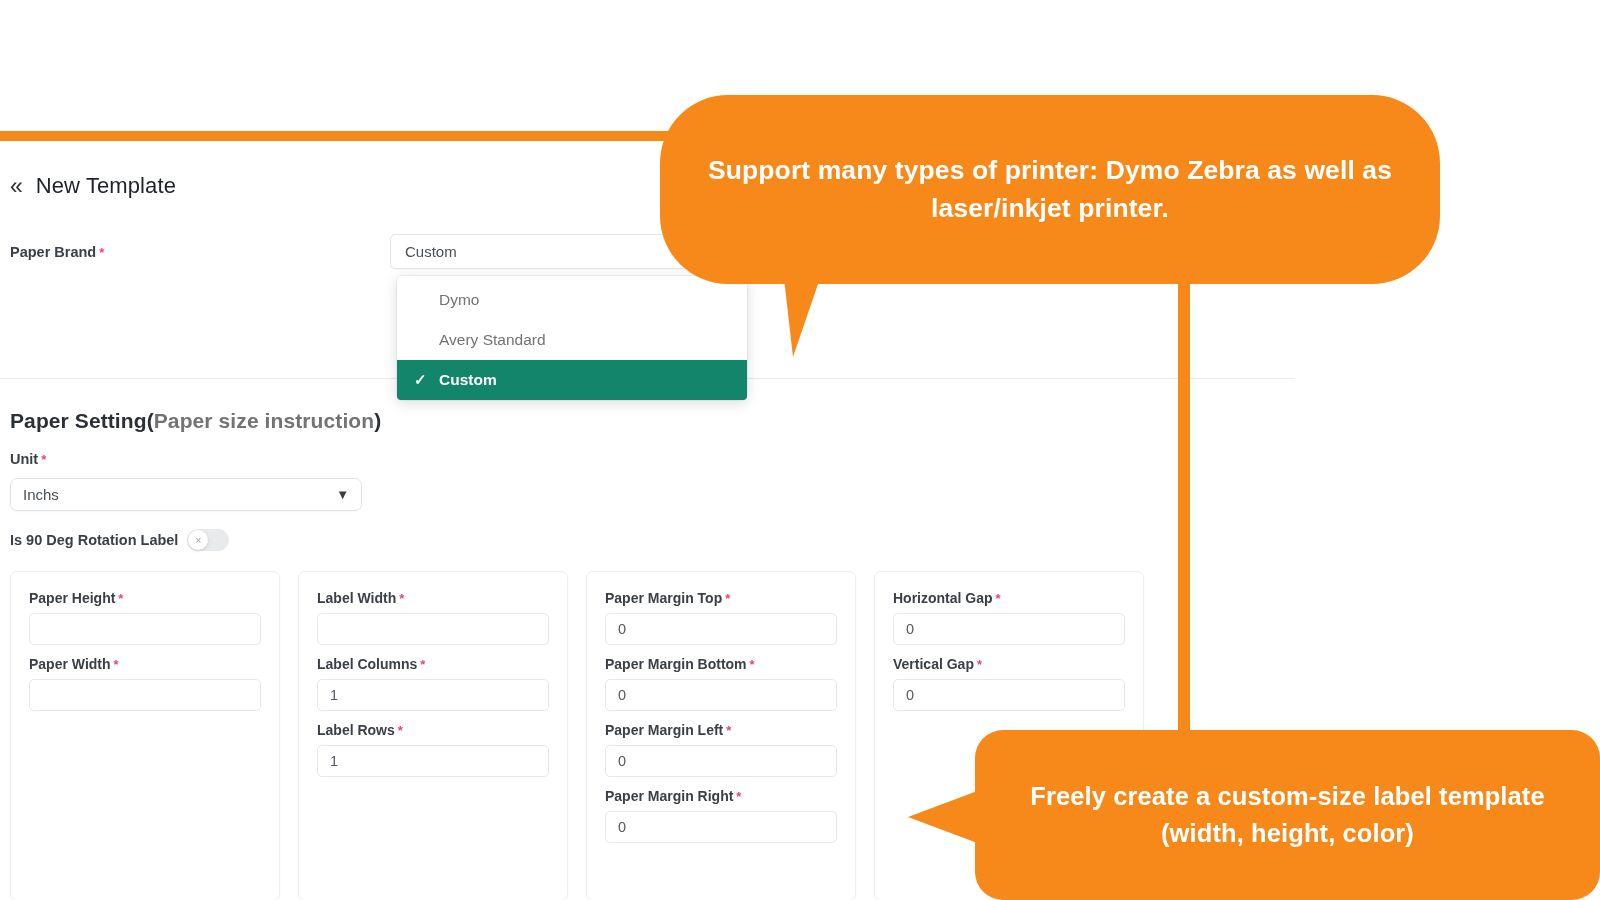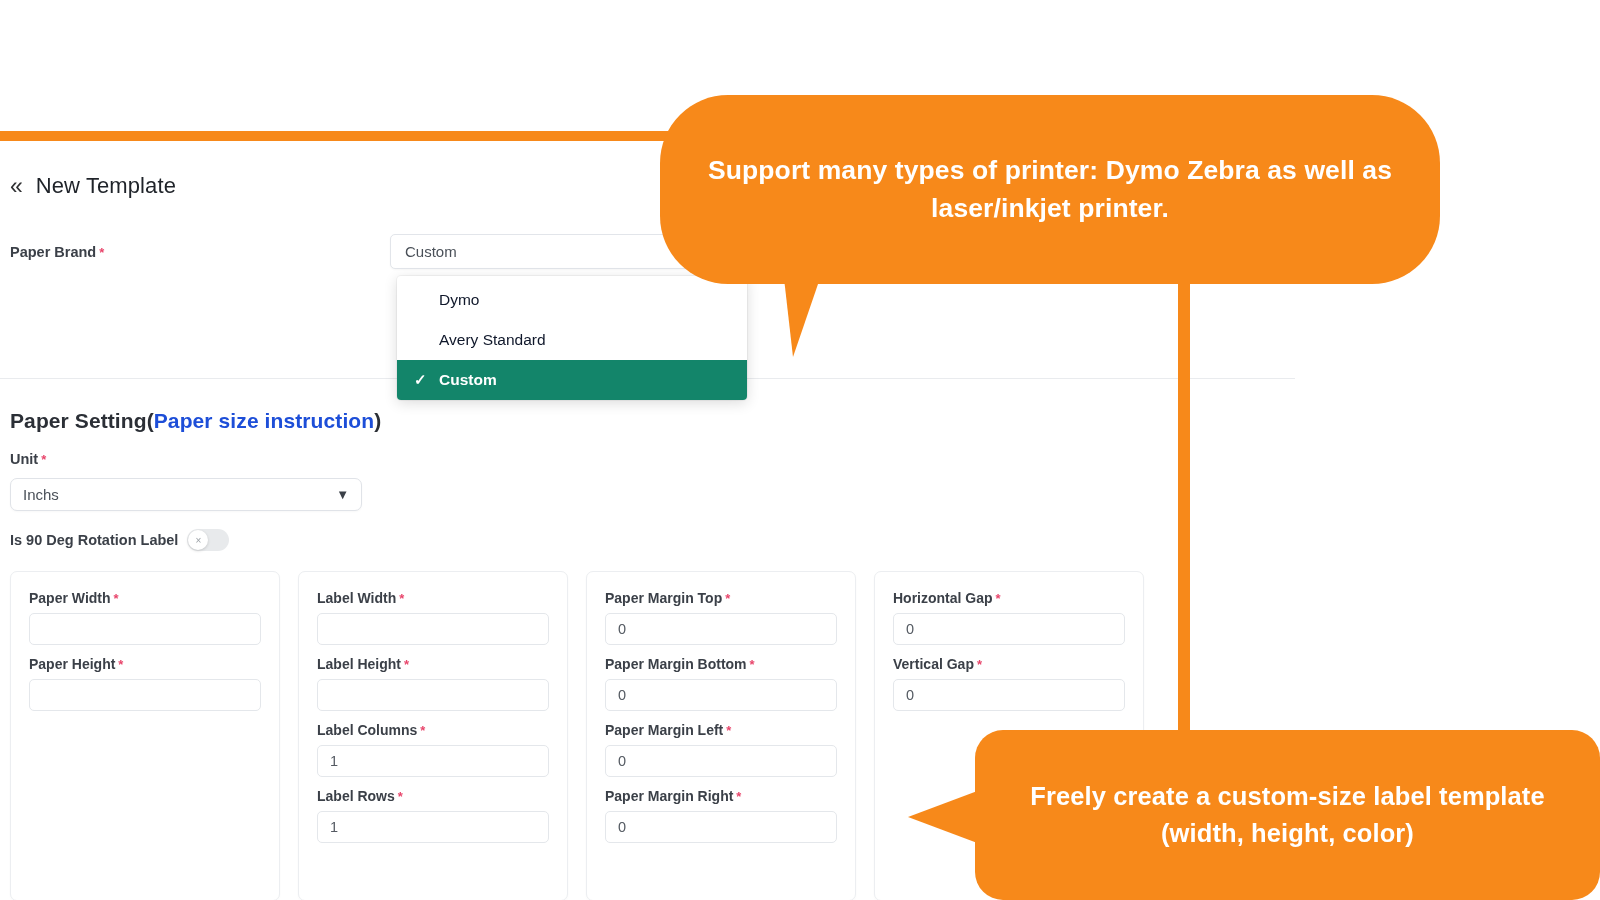--- a/index.html
+++ b/index.html
@@ -121,21 +121,21 @@
     box-shadow: 0 3px 14px rgba(0,0,0,0.14), 0 0 0 1px rgba(0,0,0,0.04);
     z-index: 9;
     overflow: hidden;
     padding-top: 4px;
   }
   .dropdown-item {
     height: 40px;
     display: flex;
     align-items: center;
     font-size: 15.5px;
-    color: #0f172a;
+    color: #737373;
     padding-left: 42px;
     position: relative;
     cursor: pointer;
   }
   .dropdown-item.selected {
     background: #13856a;
     color: #ffffff;
     font-weight: 700;
   }
   .dropdown-check {
@@ -160,21 +160,21 @@
   .section-heading {
     position: absolute;
     left: 10px;
     top: 268px;
     font-size: 21px;
     font-weight: 700;
     color: #2b2f36;
     letter-spacing: 0.1px;
   }
   .section-heading .link {
-    color: #1d4ed8;
+    color: #737373;
     cursor: pointer;
   }
 
   .unit-label {
     position: absolute;
     left: 10px;
     top: 310px;
     font-size: 14.5px;
     font-weight: 600;
     color: #3b4048;
@@ -417,39 +417,35 @@
       <span class="rot-label">Is 90 Deg Rotation Label</span>
       <span class="toggle">
         <span class="knob">×</span>
       </span>
     </div>
 
     <div class="cards">
 
       <div class="card">
         <div class="card-field">
+          <span class="card-label"><span>Paper Height</span><span class="req-star">*</span></span>
+          <input class="card-input" value="" style="">
+        </div>
+        <div class="card-field">
           <span class="card-label"><span>Paper Width</span><span class="req-star">*</span></span>
           <input class="card-input" value="" style="">
         </div>
-        <div class="card-field">
-          <span class="card-label"><span>Paper Height</span><span class="req-star">*</span></span>
-          <input class="card-input" value="" style="">
-        </div>
       </div>
 
       <div class="card">
         <div class="card-field">
           <span class="card-label"><span>Label Width</span><span class="req-star">*</span></span>
           <input class="card-input" value="" style="">
         </div>
         <div class="card-field">
-          <span class="card-label"><span>Label Height</span><span class="req-star">*</span></span>
-          <input class="card-input" value="" style="">
-        </div>
-        <div class="card-field">
           <span class="card-label"><span>Label Columns</span><span class="req-star">*</span></span>
           <input class="card-input" value="1" style="">
         </div>
         <div class="card-field">
           <span class="card-label"><span>Label Rows</span><span class="req-star">*</span></span>
           <input class="card-input" value="1" style="">
         </div>
       </div>
 
       <div class="card">

